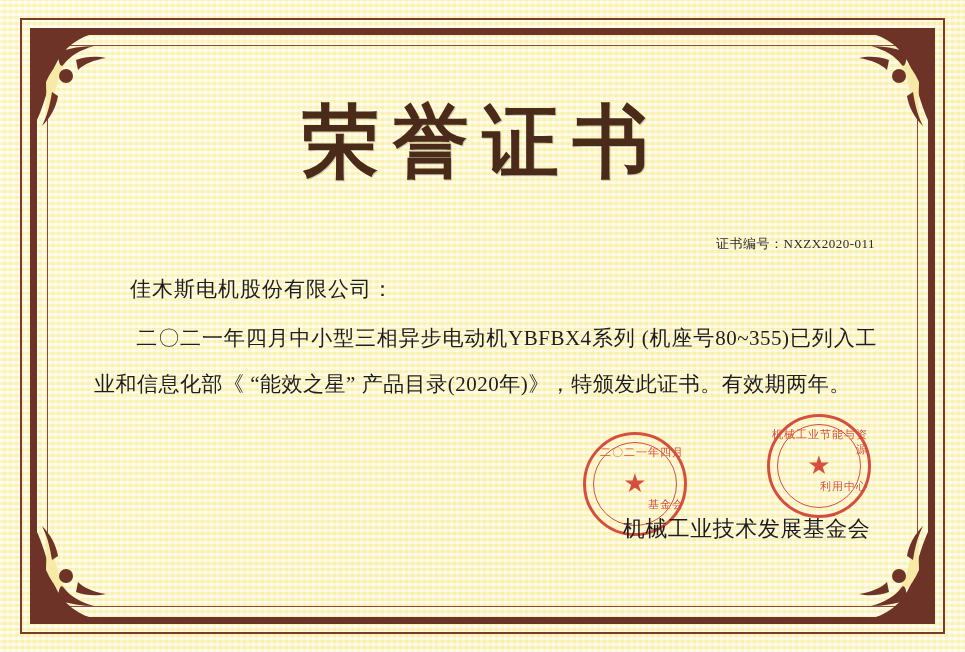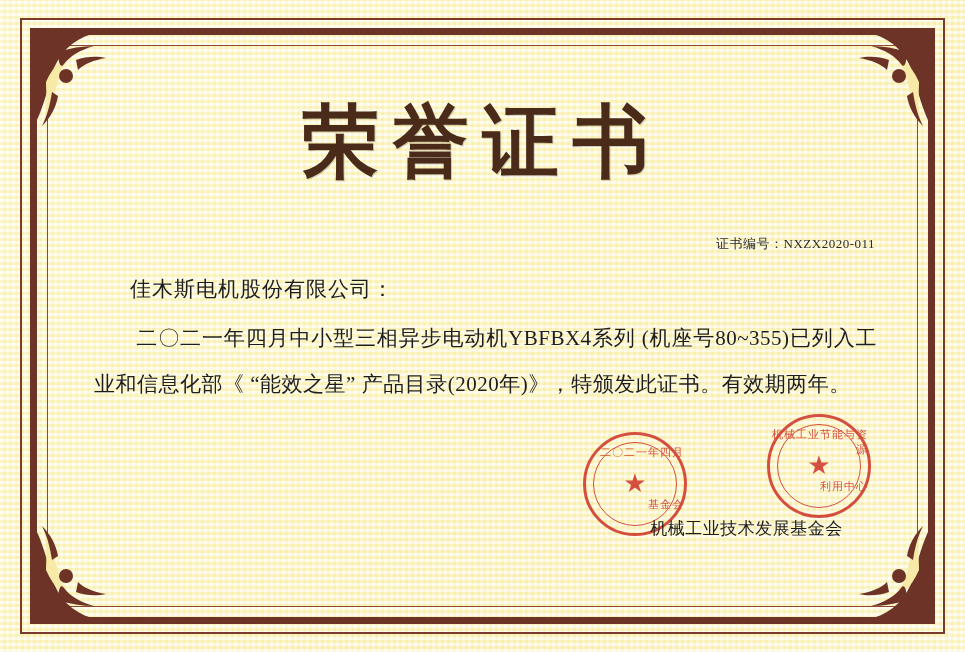--- a/index.html
+++ b/index.html
@@ -107,21 +107,21 @@
 
   
   .sign-block {
     position: absolute;
     right: 18px;
     bottom: 48px;
     width: 300px;
     text-align: center;
   }
   .sign-line {
-    font-size: 17px;
+    font-size: 22px;
     color: #1d1d1d;
     line-height: 27px;
     letter-spacing: 0.5px;
     position: relative;
     z-index: 3;
     margin-left: 39px;
   }
   .sign-date {
     margin-top: 6px;
     font-size: 19px;

